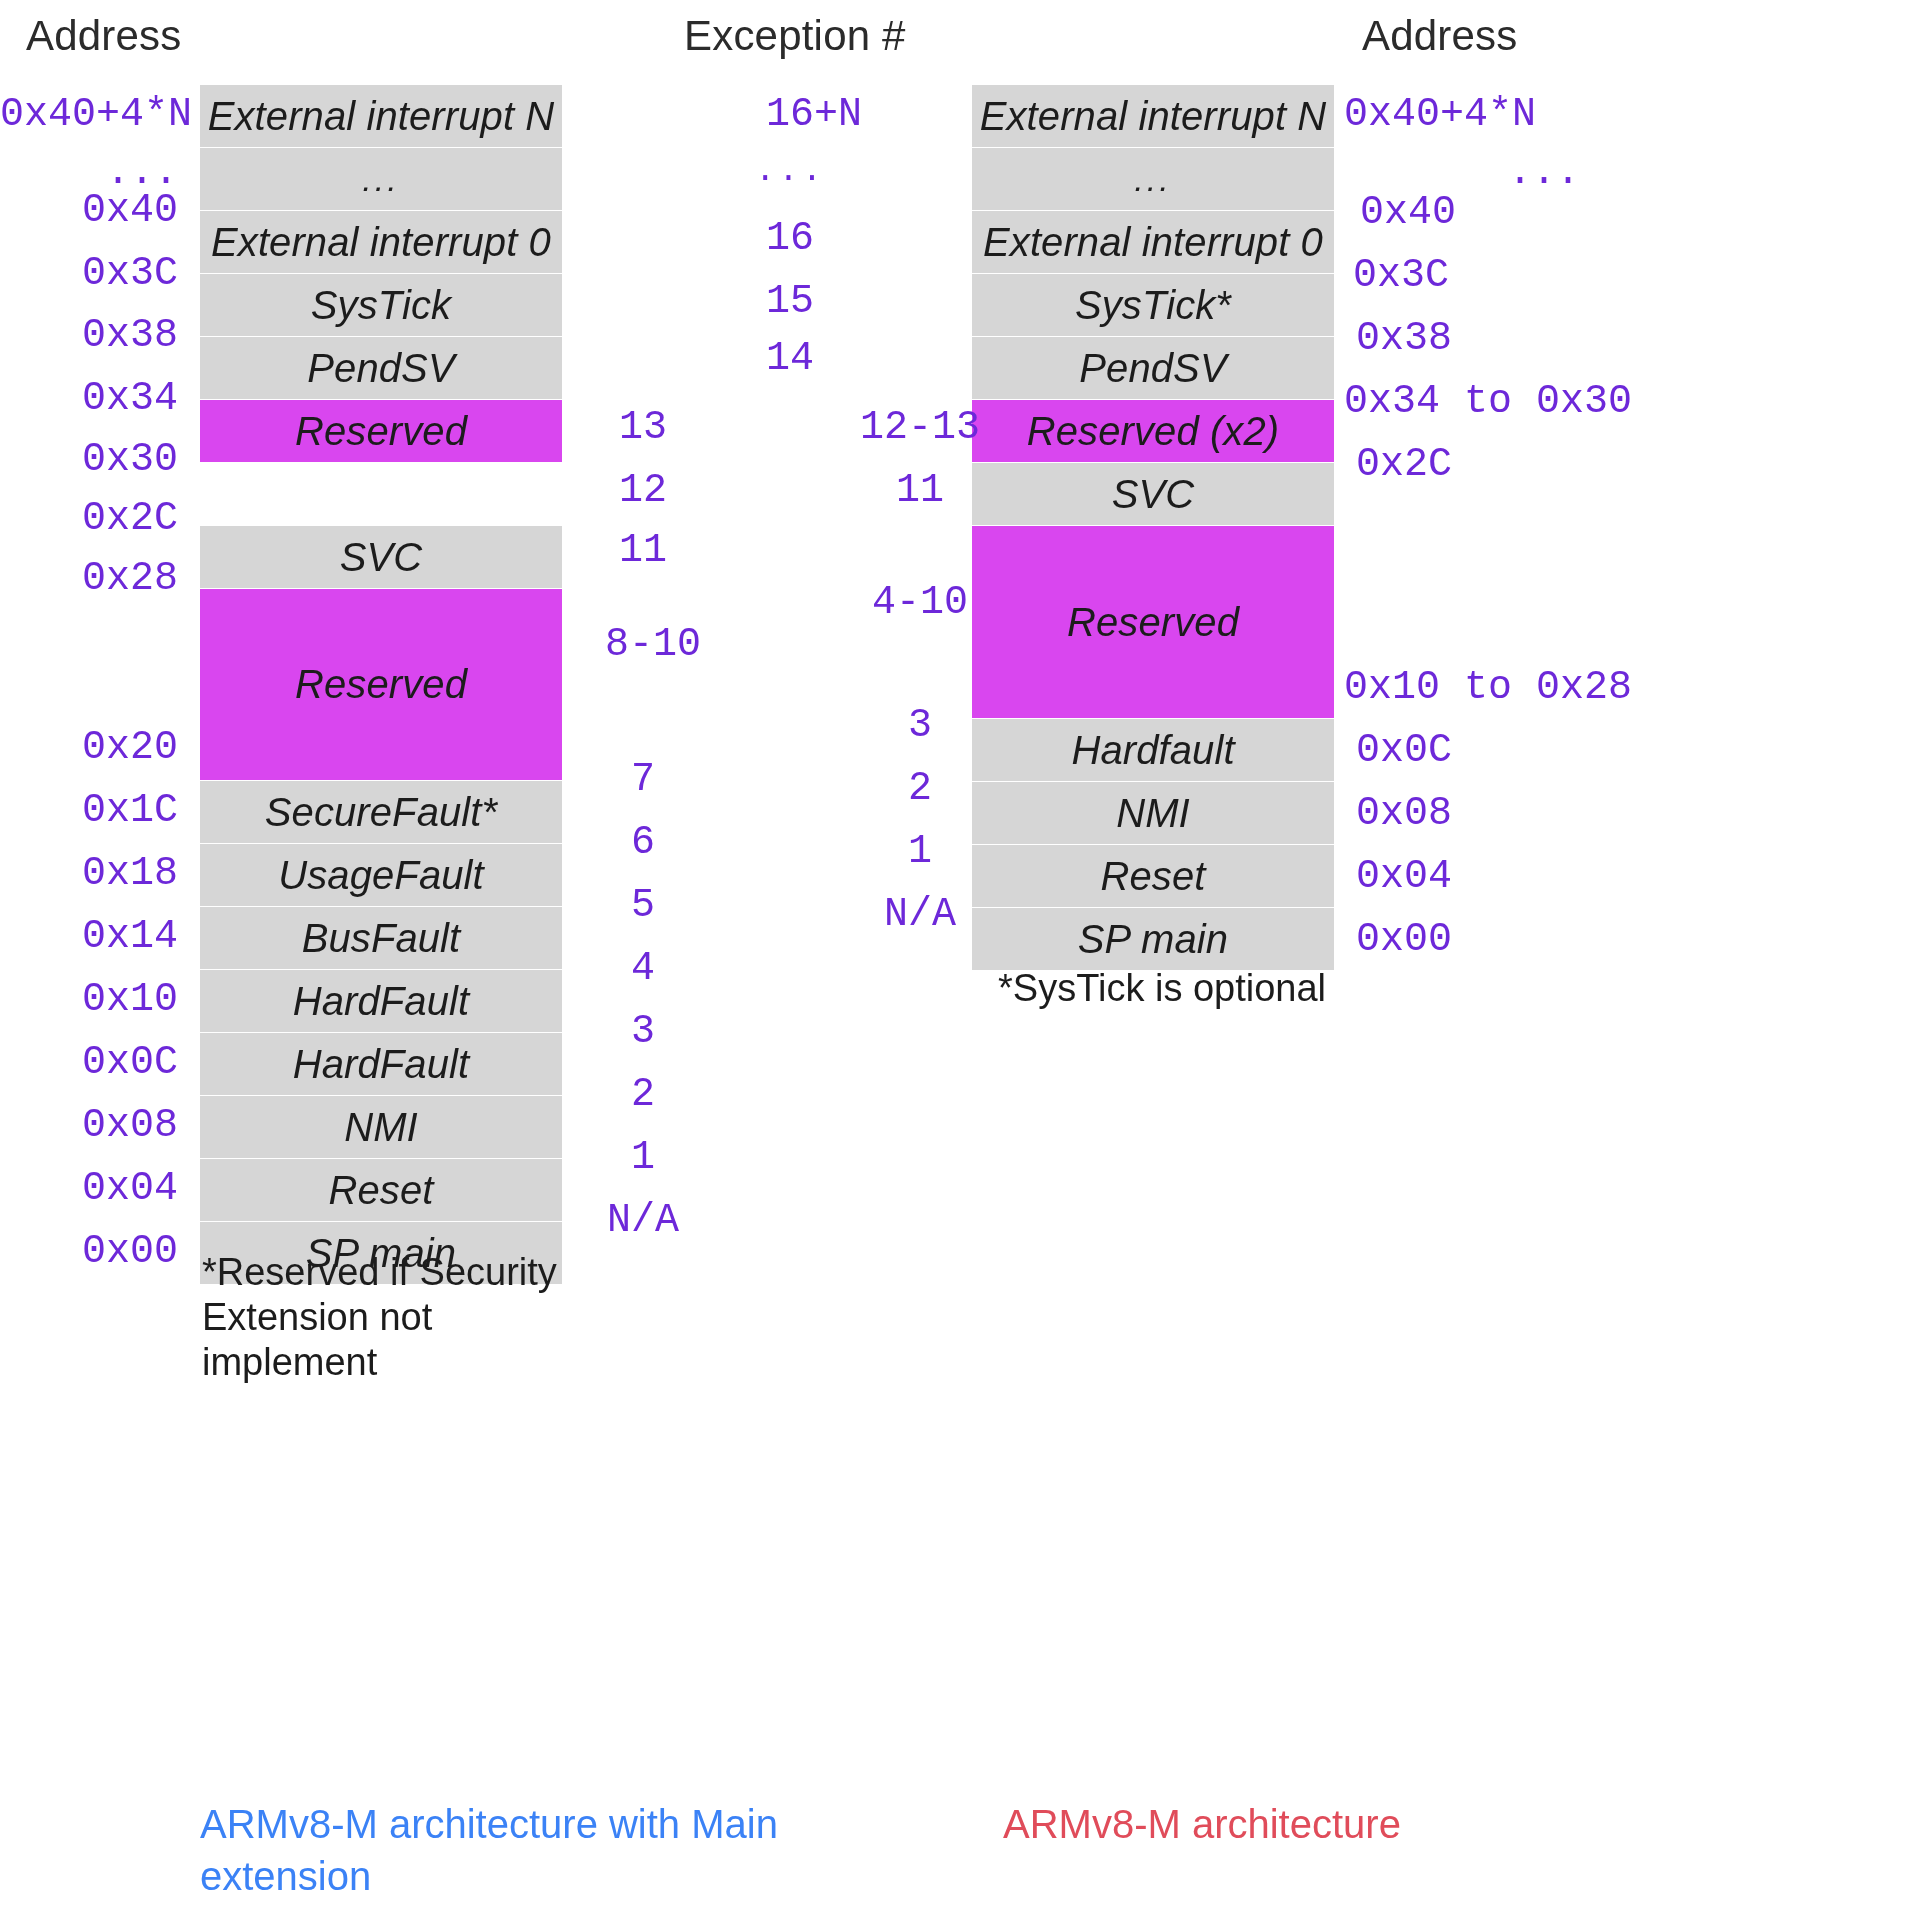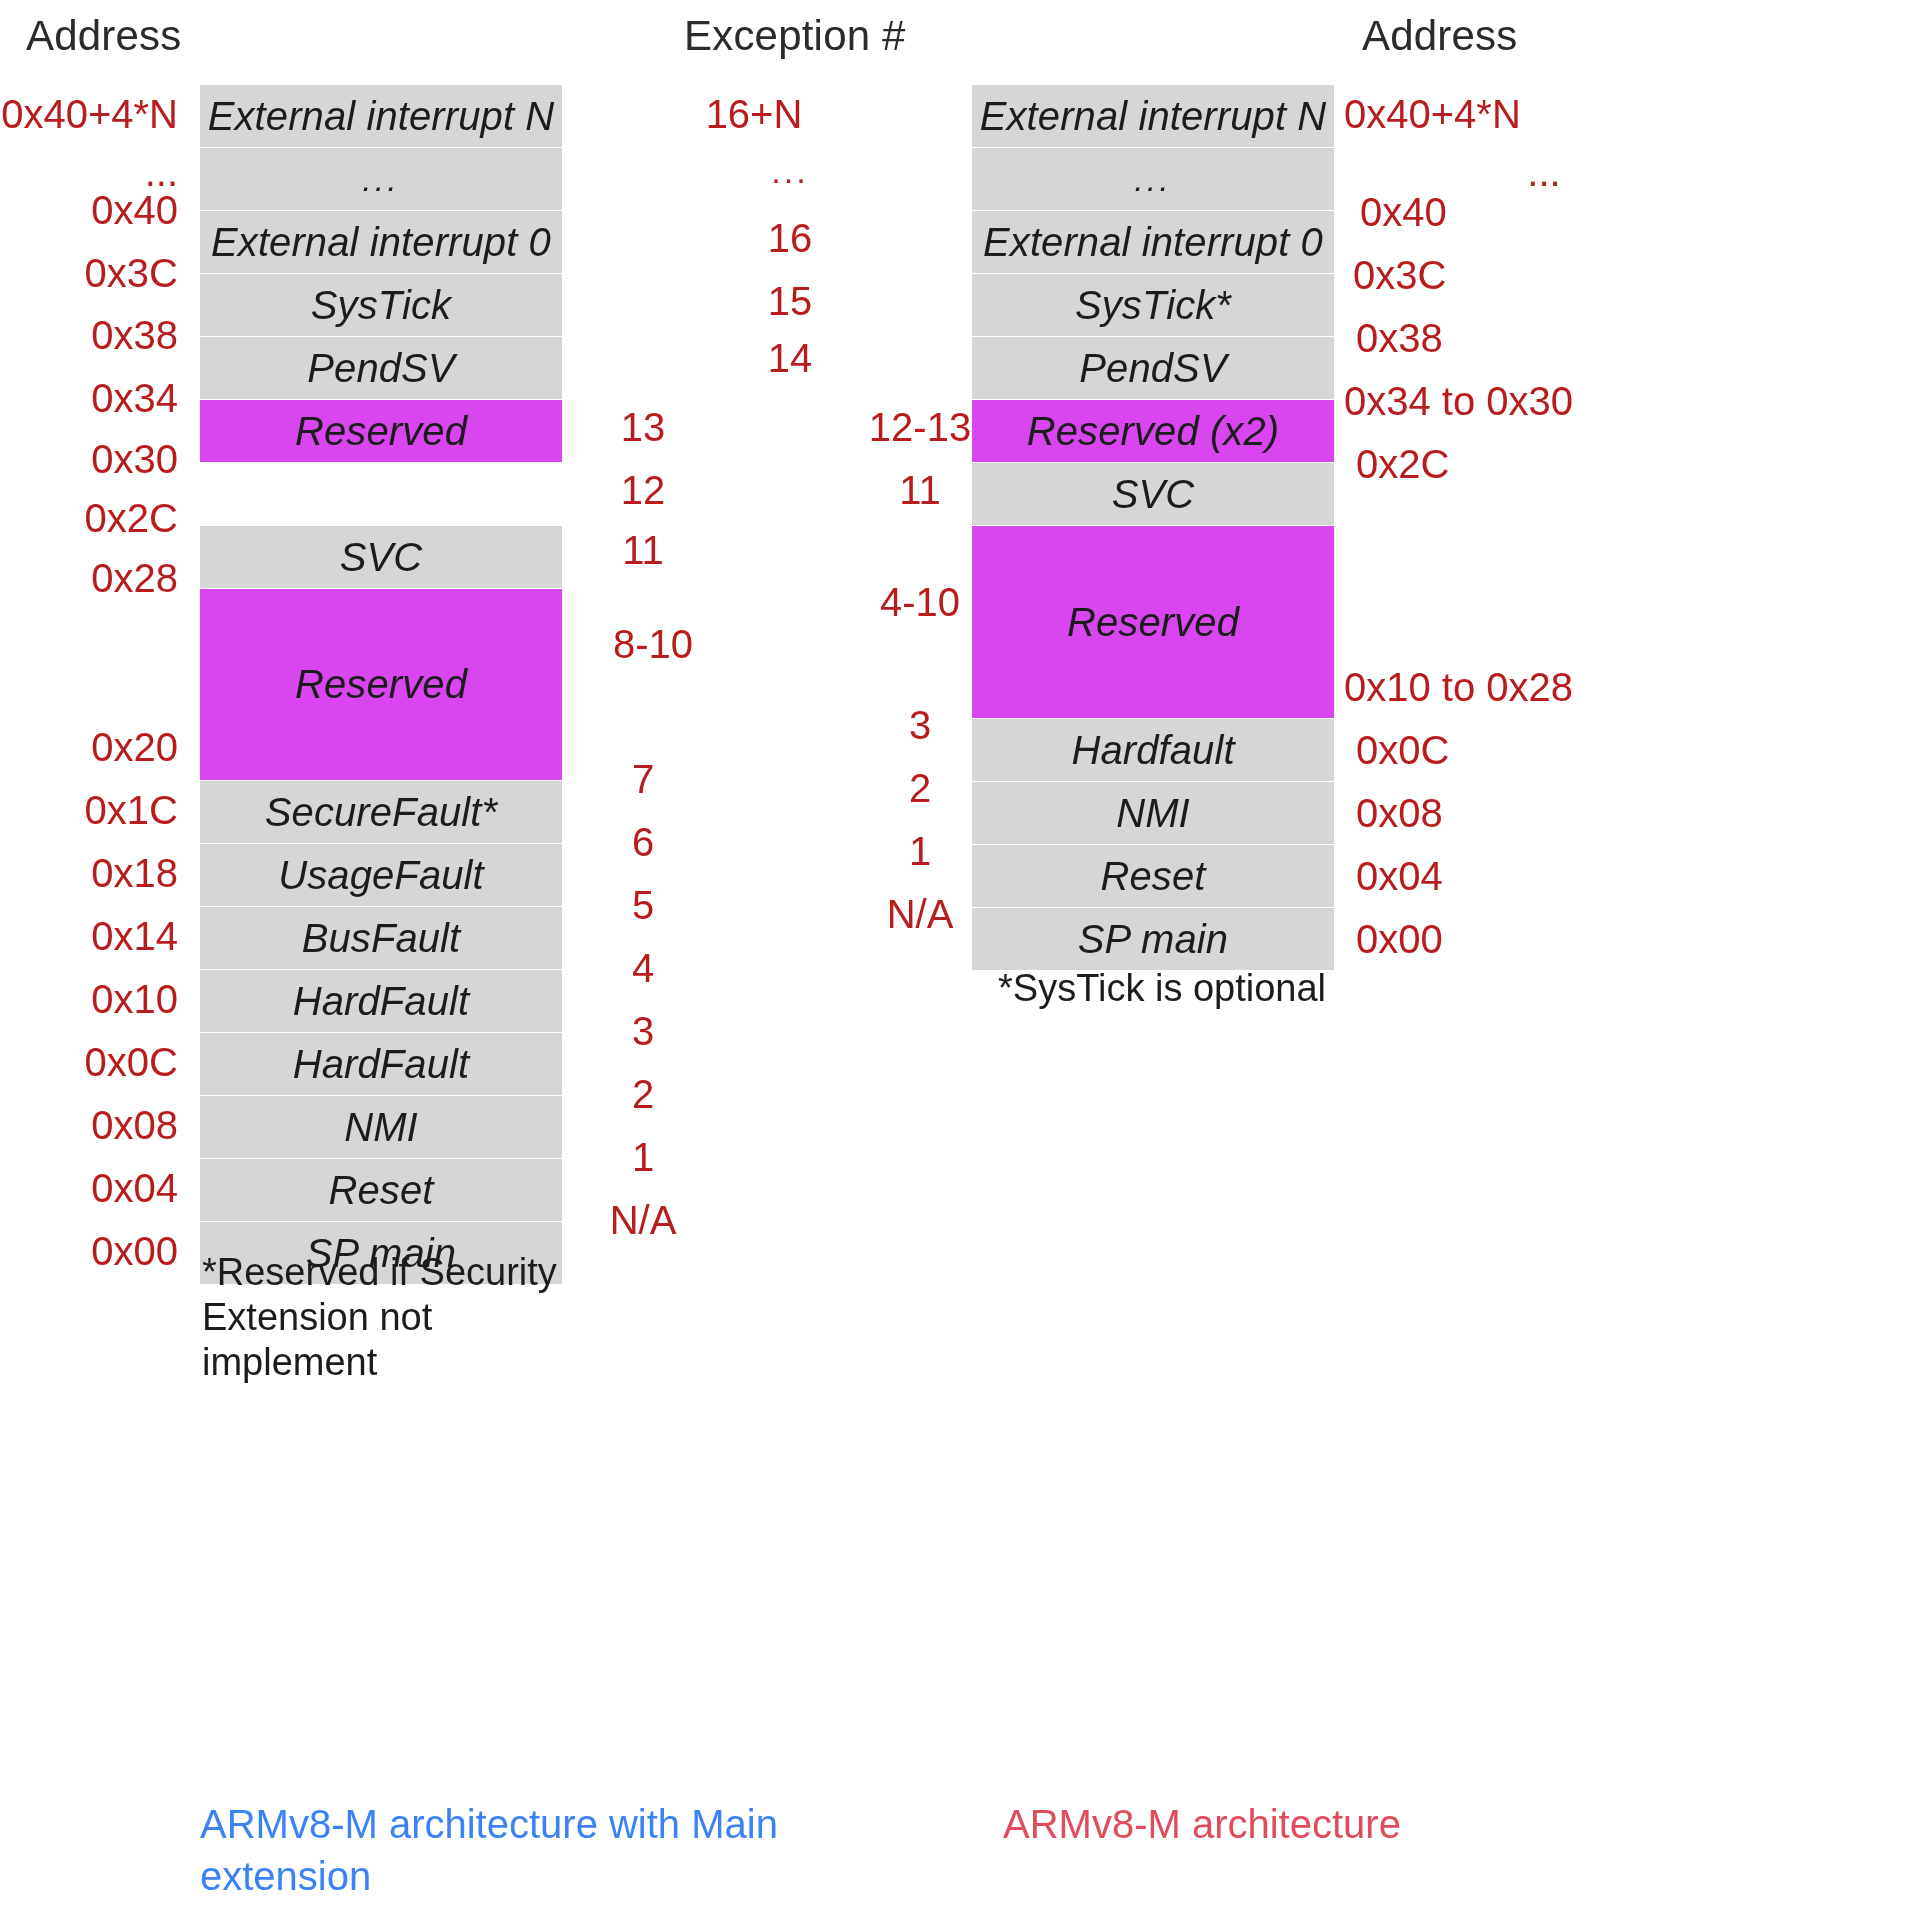--- a/index.html
+++ b/index.html
@@ -46,22 +46,23 @@
     letter-spacing: 0.1px;
   }
   .vrow.dark  { background: #d6d6d6; font-style: italic; }
   .vrow.light { background: #d946ef; font-style: italic; }
   .vrow.ell   { font-size: 34px; letter-spacing: 3px; }
 
   
   .sidelab {
     position: absolute;
     font-size: 40px;
-    color: #b91c1c;
+    color: #6d28d9;
     white-space: nowrap;
+    font-family: Liberation Mono, monospace;
   }
   .sidelab.right-align { text-align: right; }
   .sidelab.left-align  { text-align: left; }
   .sidelab.center-align{ text-align: center; }
 
   
   .footnote {
     position: absolute;
     font-size: 38px;
     line-height: 1.18;
@@ -210,21 +211,21 @@
       <span>NMI</span>
     </div>
     <div class="vrow dark" style="left:0; top:760px; width:362px; height:62px;">
       <span>Reset</span>
     </div>
     <div class="vrow dark" style="left:0; top:823px; width:362px; height:62px;">
       <span>SP main</span>
     </div>
   </div>
 
-  <div class="sidelab center-align" style="left:624px; top:92px; width:260px;">16+N</div>
+  <div class="sidelab center-align" style="left:684px; top:92px; width:260px;">16+N</div>
   <div class="sidelab center-align ell-dots" style="left:660px; top:152px; width:260px; font-size:34px; letter-spacing:3px;">...</div>
   <div class="sidelab center-align" style="left:660px; top:216px; width:260px;">16</div>
   <div class="sidelab center-align" style="left:660px; top:279px; width:260px;">15</div>
   <div class="sidelab center-align" style="left:660px; top:336px; width:260px;">14</div>
   <div class="sidelab center-align" style="left:840px; top:405px; width:160px;">12-13</div>
   <div class="sidelab center-align" style="left:840px; top:468px; width:160px;">11</div>
   <div class="sidelab center-align" style="left:840px; top:580px; width:160px;">4-10</div>
   <div class="sidelab center-align" style="left:840px; top:703px; width:160px;">3</div>
   <div class="sidelab center-align" style="left:840px; top:766px; width:160px;">2</div>
   <div class="sidelab center-align" style="left:840px; top:829px; width:160px;">1</div>

